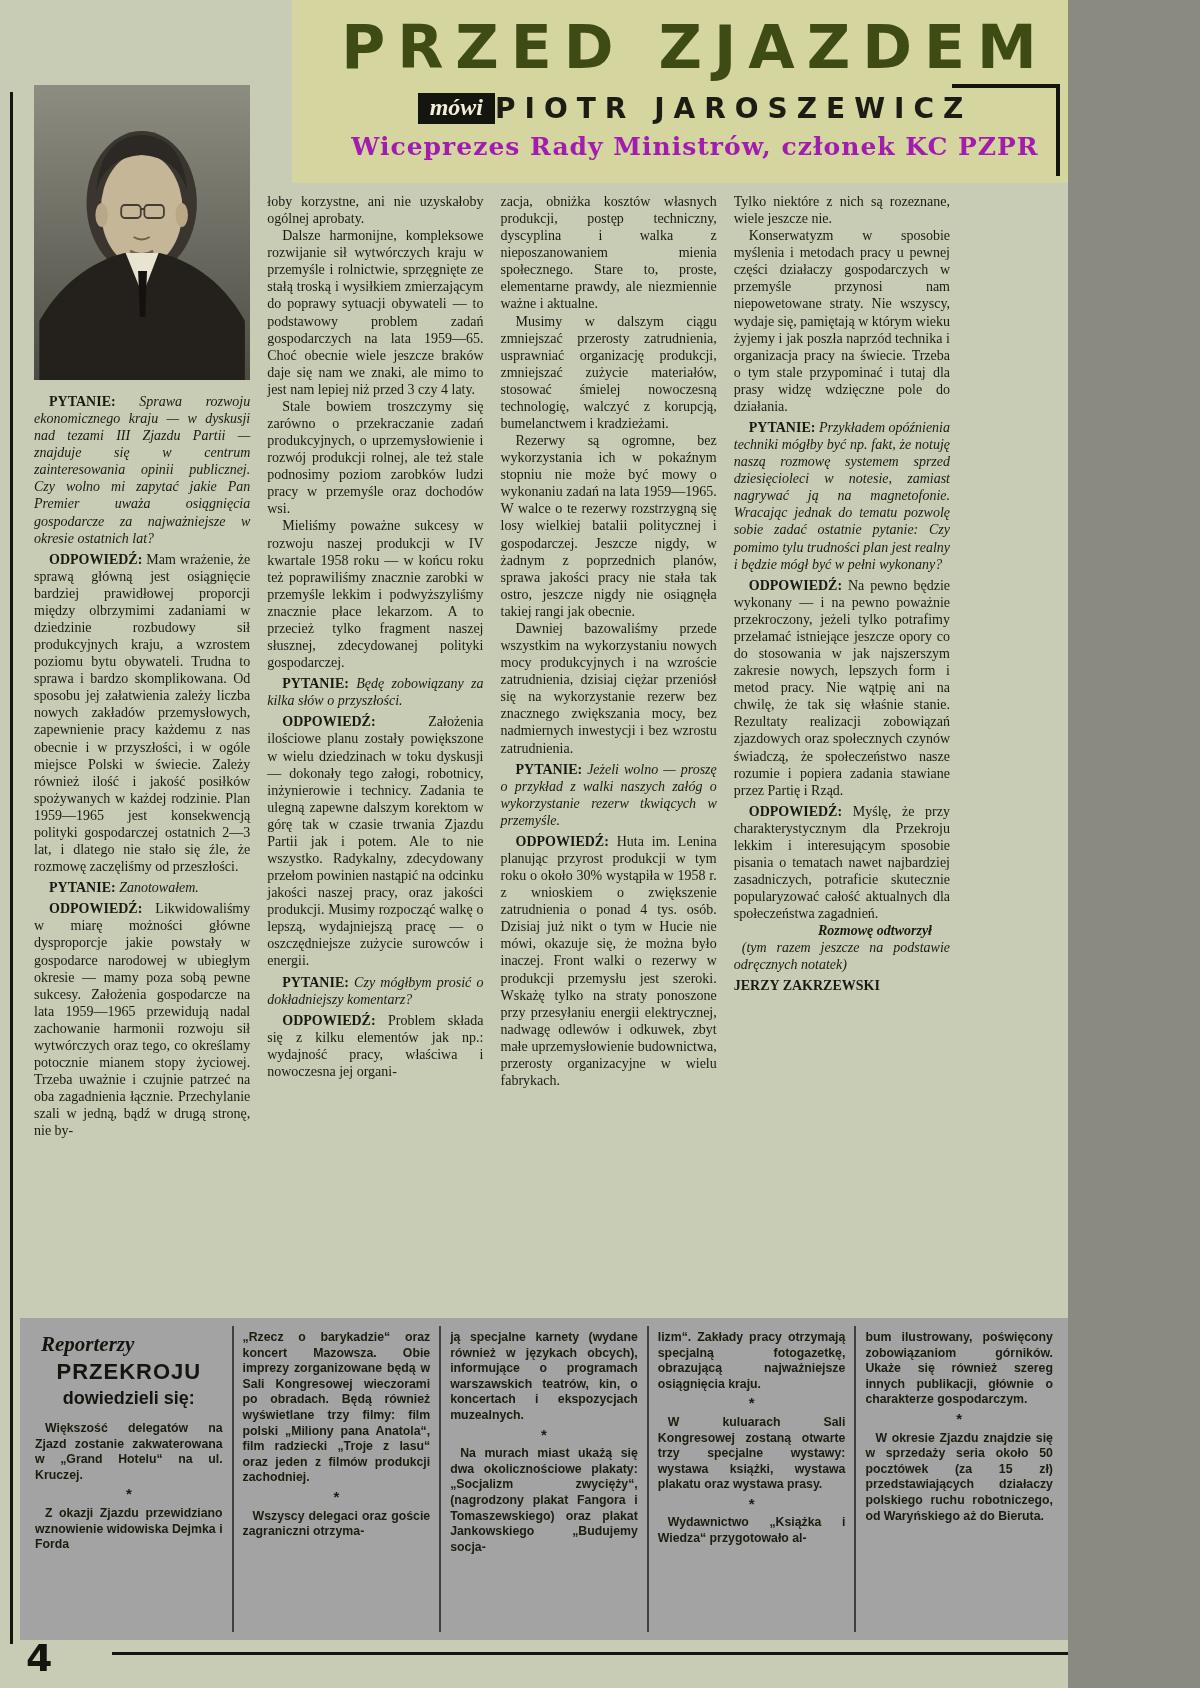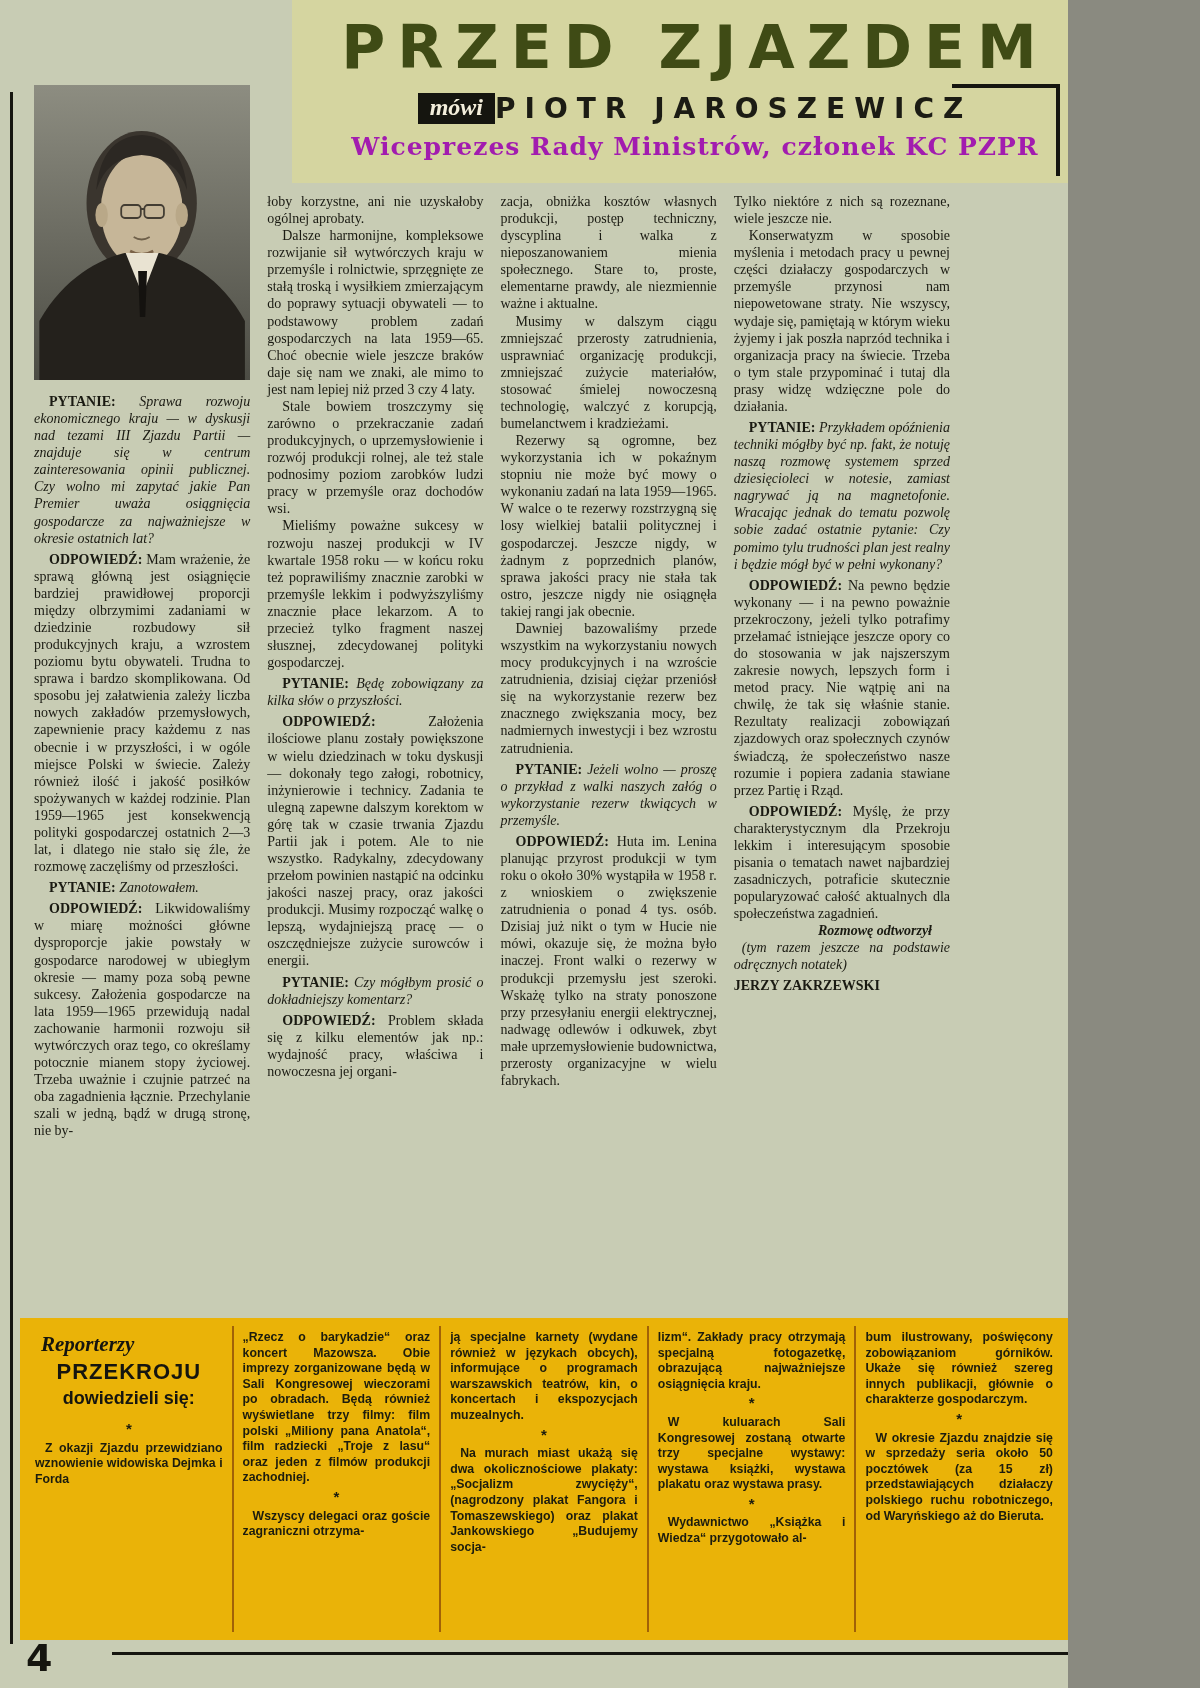--- a/index.html
+++ b/index.html
@@ -63,24 +63,24 @@
   .para.answer{text-indent:15px;margin-top:4px;}
   .label{font-weight:bold;font-style:normal;}
   .para.question .label{font-style:normal;}
   .para.note{font-style:italic;font-weight:bold;text-align:right;padding-right:18px;}
   .para.noteit{font-style:italic;text-indent:8px;}
   .para.sig{font-weight:bold;text-align:left;margin-top:3px;text-underline-offset:3px;}
 
   
   .footer{
     position:absolute;left:20px;right:0;top:1318px;height:322px;
-    background:#eab308;display:flex;padding:8px 6px;box-sizing:border-box;
+    background:#a3a3a3;display:flex;padding:8px 6px;box-sizing:border-box;
   }
   .fcol{flex:1 1 0;min-width:0;padding:4px 9px;overflow:hidden;}
-  .fcol + .fcol{border-left:2px solid #a16207;}
+  .fcol + .fcol{border-left:2px solid #404040;}
   .footer .paras{font-family:"Liberation Sans",sans-serif;font-weight:bold;
     font-size:12.3px;line-height:1.27;color:#1c1c0e;}
   .footer .para{margin:0 0 2px 0;}
   .footer .para.p{text-indent:10px;}
   .star{text-align:center;font-weight:bold;font-size:15px;line-height:1.1;margin:3px 0;}
   .fheading{text-align:center;margin:2px 0 12px 0;color:#15150f;}
   .fh1{font-family:"Liberation Serif",serif;font-style:italic;font-weight:bold;
     font-size:21px;text-align:left;padding-left:6px;}
   .fh2{font-family:"Liberation Sans",sans-serif;font-weight:bold;font-size:22px;
     letter-spacing:1px;margin-top:2px;}
@@ -175,20 +175,21 @@
   </div>
 
   <div class="footer">
     <div class="fcol">
       <div class="fheading">
         <div class="fh1">Reporterzy</div>
         <div class="fh2">PRZEKROJU</div>
         <div class="fh3">dowiedzieli się:</div>
       </div>
       <div class="paras">
+          <p class="para p">Większość delegatów na Zjazd zostanie zakwaterowana w „Grand Hotelu“ na ul. Kruczej.</p>
           <div class="star">*</div>
           <p class="para p">Z okazji Zjazdu przewidziano wznowienie widowiska Dejmka i Forda</p>
         </div>
     </div>
     <div class="fcol">
       <div class="paras">
           <p class="para cont">„Rzecz o barykadzie“ oraz koncert Mazowsza. Obie imprezy zorganizowane będą w Sali Kongresowej wieczorami po obradach. Będą również wyświetlane trzy filmy: film polski „Miliony pana Anatola“, film radziecki „Troje z lasu“ oraz jeden z filmów produkcji zachodniej.</p>
           <div class="star">*</div>
           <p class="para p">Wszyscy delegaci oraz goście zagraniczni otrzyma-</p>
         </div>

